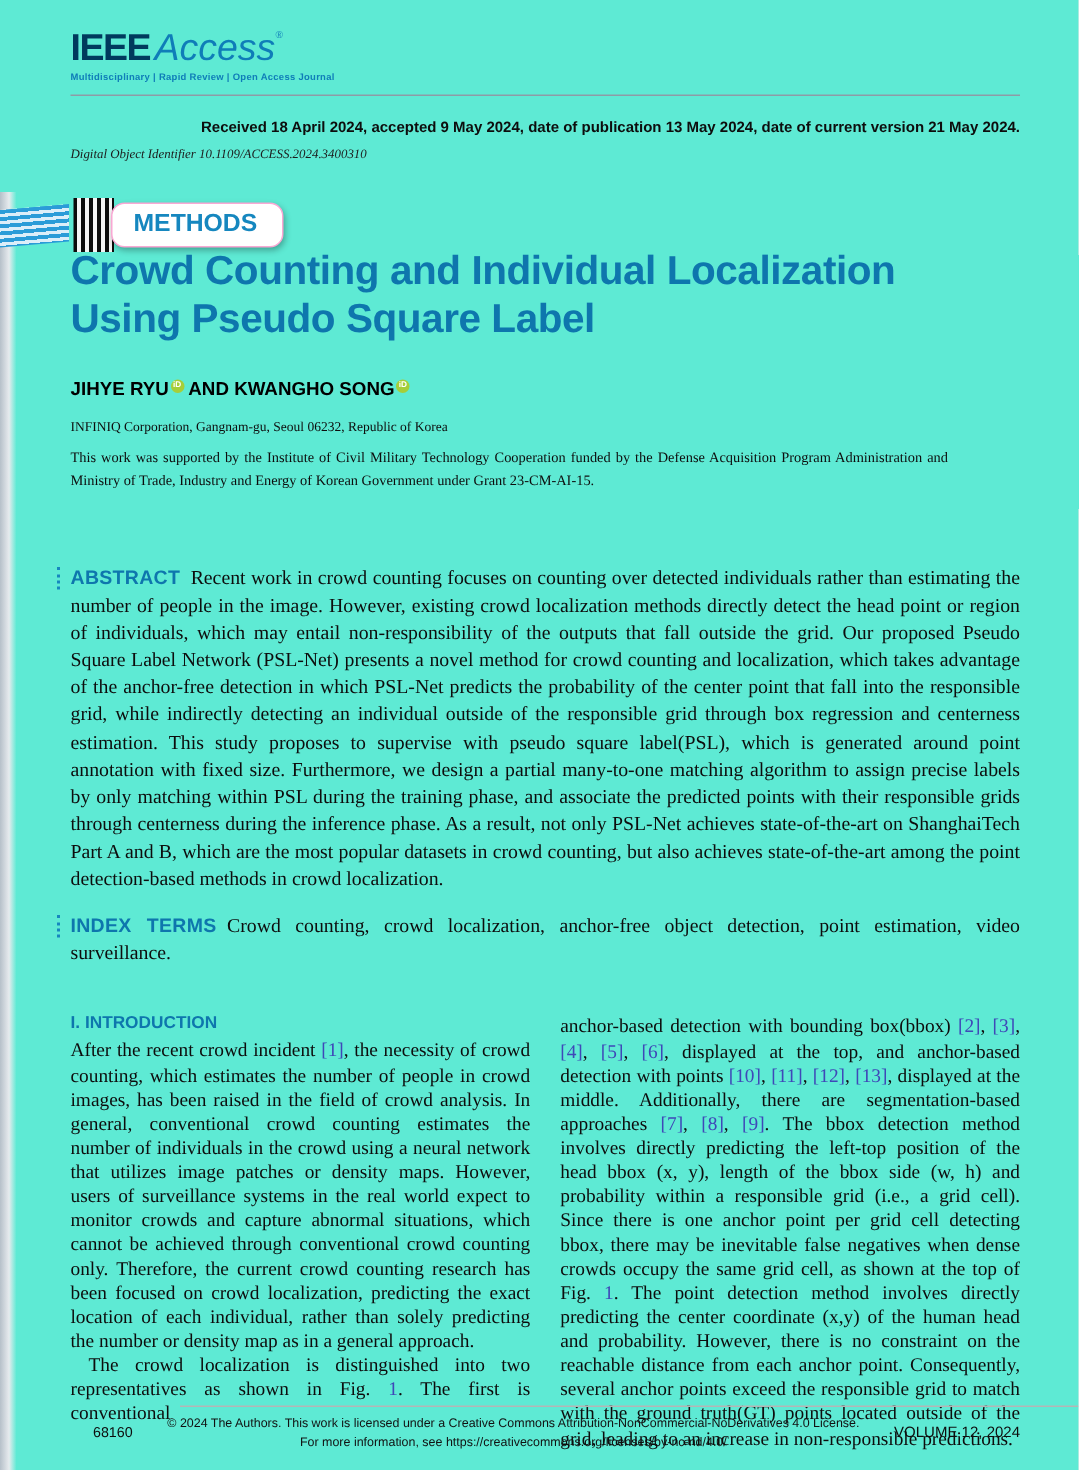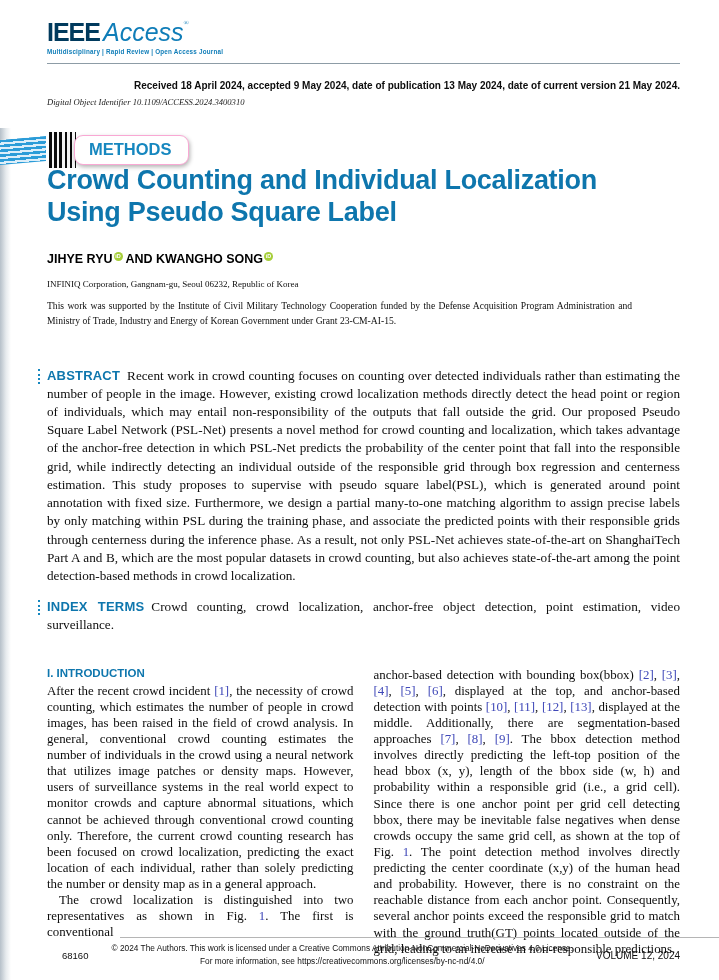--- a/index.html
+++ b/index.html
@@ -1,16 +1,16 @@
 <!DOCTYPE html>
 <html><head>
 <meta charset="utf-8">
 <style>
   html,body{margin:0;padding:0;background:#e9e9e9;}
-  .page{position:relative;width:719px;height:980px;margin:0 auto;background:#ffffff;
+  .page{position:relative;width:719px;height:980px;margin:0 auto;background:#5eead4;
         font-family:"Liberation Serif",serif;color:#0d0d0d;overflow:hidden;}
   .page-edge{position:absolute;left:0;top:128px;bottom:0;width:11px;
         background:linear-gradient(to right,#b6c0c9,#e7ebee 55%,rgba(255,255,255,0));}
   .content{padding:20px 39px 0 47px;}
 
   
   .logo-row{line-height:1;}
   .logo-ieee{font-family:"Liberation Sans",sans-serif;font-weight:700;font-size:25px;
         color:#003a5d;letter-spacing:-1px;}
   .logo-access{font-family:"Liberation Sans",sans-serif;font-style:italic;font-size:25px;
@@ -38,21 +38,21 @@
   .authors-line{margin-top:24px;font-family:"Liberation Sans",sans-serif;font-weight:700;
         font-size:12.5px;color:#000;}
   .orcid{display:inline-block;background:#a6ce39;color:#fff;border-radius:50%;
         width:9px;height:9px;font-size:5.5px;line-height:9px;text-align:center;
         font-family:"Liberation Sans",sans-serif;font-weight:700;vertical-align:super;margin-left:1px;}
   .affiliation{font-size:9px;margin:3px 0 0 0;}
   .corresponding{font-size:9.6px;margin:9px 0 0 0;}
   .funding{font-size:9.6px;margin:10px 0 0 0;line-height:1.55;max-width:585px;text-align:justify;}
 
   
-  .label-block{position:relative;margin-top:38px;font-size:13.2px;line-height:1.38;text-align:justify;}
+  .label-block{position:relative;margin-top:48px;font-size:13.2px;line-height:1.38;text-align:justify;}
   .dotted-rule{position:absolute;left:-9px;top:2px;height:15px;border-left:2.5px dotted #1687bf;}
   .block-label{font-family:"Liberation Sans",sans-serif;font-weight:700;font-size:13px;
         color:#0e76ad;margin-right:7px;letter-spacing:.2px;}
   .index-block{margin-top:13px;}
 
   
   .columns{display:flex;gap:20px;margin-top:32px;}
   .col{width:307px;}
   .section-heading{font-family:"Liberation Sans",sans-serif;font-weight:700;font-size:11.5px;
         color:#0e76ad;margin:0 0 4px 0;}

